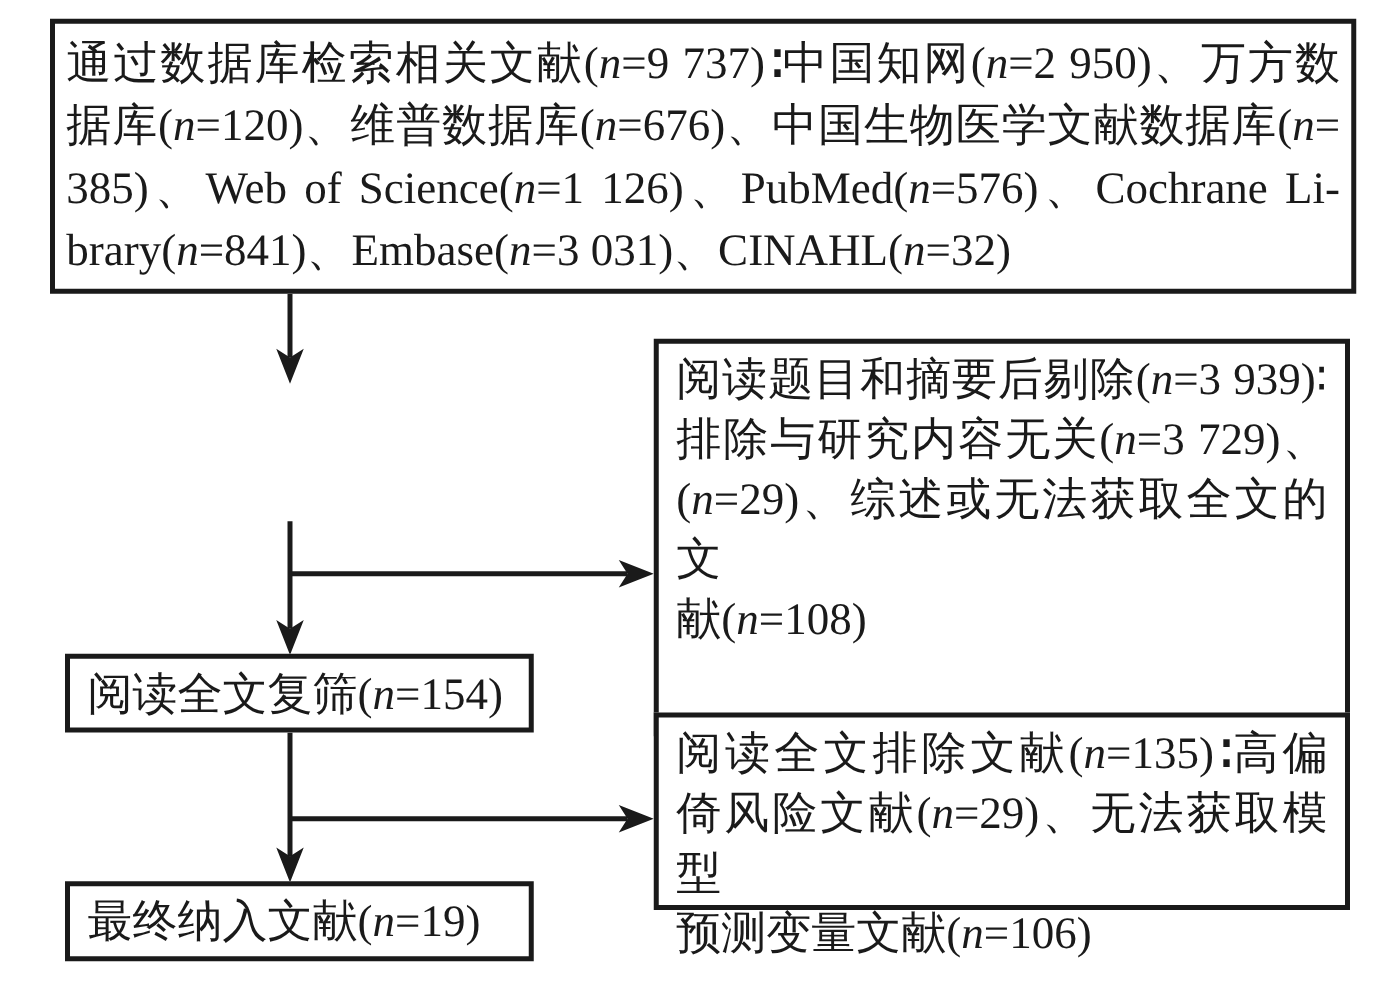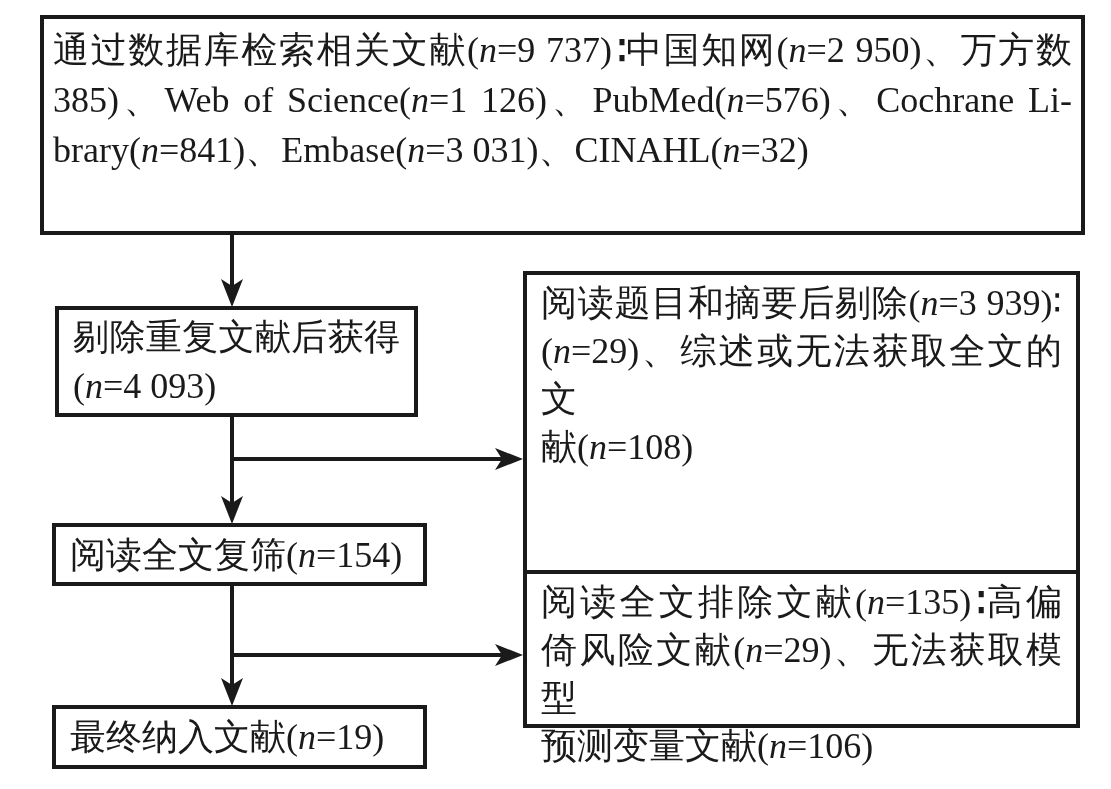--- a/index.html
+++ b/index.html
@@ -75,31 +75,29 @@
       <polygon points="232,706 221,678 232,685 243,678"></polygon>
     </g>
     <g>
       <line x1="232" y1="655" x2="502" y2="655"></line>
       <polygon points="523,655 495,644 502,655 495,666"></polygon>
     </g>
   </svg>
 
   <div class="box" id="box-database-search">
       <div class="line">通过数据库检索相关文献(<i>n</i>=9 737)∶中国知网(<i>n</i>=2 950)、万方数</div>
+      <div class="line">据库(<i>n</i>=120)、维普数据库(<i>n</i>=676)、中国生物医学文献数据库(<i>n</i>=</div>
       <div class="line">385)、Web of Science(<i>n</i>=1 126)、PubMed(<i>n</i>=576)、Cochrane Li-</div>
       <div class="line">brary(<i>n</i>=841)、Embase(<i>n</i>=3 031)、CINAHL(<i>n</i>=32)</div>
     </div>
 
-  <div class="box vcenter" id="box-deduplicated">
-      <div class="line">剔除重复文献后获得</div>
-      <div class="line">(<i>n</i>=4 093)</div>
-    </div>
 
   <div class="box" id="box-title-abstract-excluded">
       <div class="line">阅读题目和摘要后剔除(<i>n</i>=3 939)∶</div>
+      <div class="line">排除与研究内容无关(<i>n</i>=3 729)、</div>
       <div class="line">(<i>n</i>=29)、综述或无法获取全文的文</div>
       <div class="line">献(<i>n</i>=108)</div>
     </div>
 
   <div class="box vcenter" id="box-fulltext-rescreen">
       <div class="line">阅读全文复筛(<i>n</i>=154)</div>
     </div>
 
   <div class="box vcenter" id="box-fulltext-excluded">
       <div class="line">阅读全文排除文献(<i>n</i>=135)∶高偏</div>

